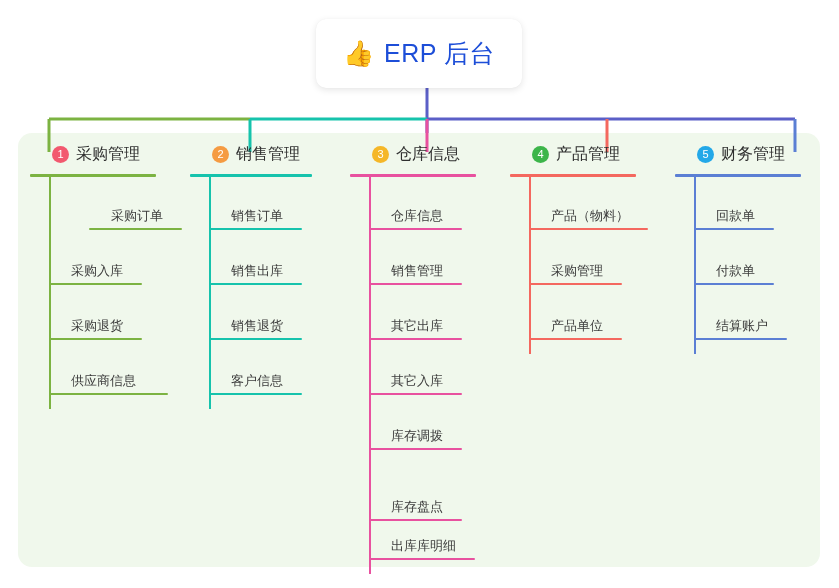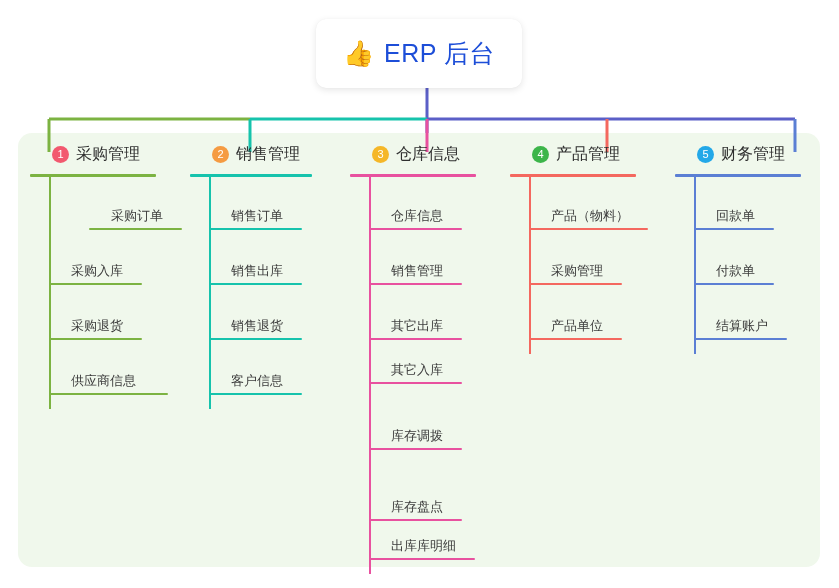--- a/index.html
+++ b/index.html
@@ -171,21 +171,21 @@
           <div class="leaf-rule" style="width: 93px; background: rgb(232, 81, 159);"></div>
         </div>
         <div class="leaf" style="top: 113px; width: 93px;">
           <span class="leaf-label">销售管理</span>
           <div class="leaf-rule" style="width: 93px; background: rgb(232, 81, 159);"></div>
         </div>
         <div class="leaf" style="top: 168px; width: 93px;">
           <span class="leaf-label">其它出库</span>
           <div class="leaf-rule" style="width: 93px; background: rgb(232, 81, 159);"></div>
         </div>
-        <div class="leaf" style="top: 212px; width: 93px;">
+        <div class="leaf" style="top: 223px; width: 93px;">
           <span class="leaf-label">其它入库</span>
           <div class="leaf-rule" style="width: 93px; background: rgb(232, 81, 159);"></div>
         </div>
         <div class="leaf" style="top: 278px; width: 93px;">
           <span class="leaf-label">库存调拨</span>
           <div class="leaf-rule" style="width: 93px; background: rgb(232, 81, 159);"></div>
         </div>
         <div class="leaf" style="top: 333px; width: 93px; margin-top: 16px;">
           <span class="leaf-label">库存盘点</span>
           <div class="leaf-rule" style="width: 93px; background: rgb(232, 81, 159);"></div>

